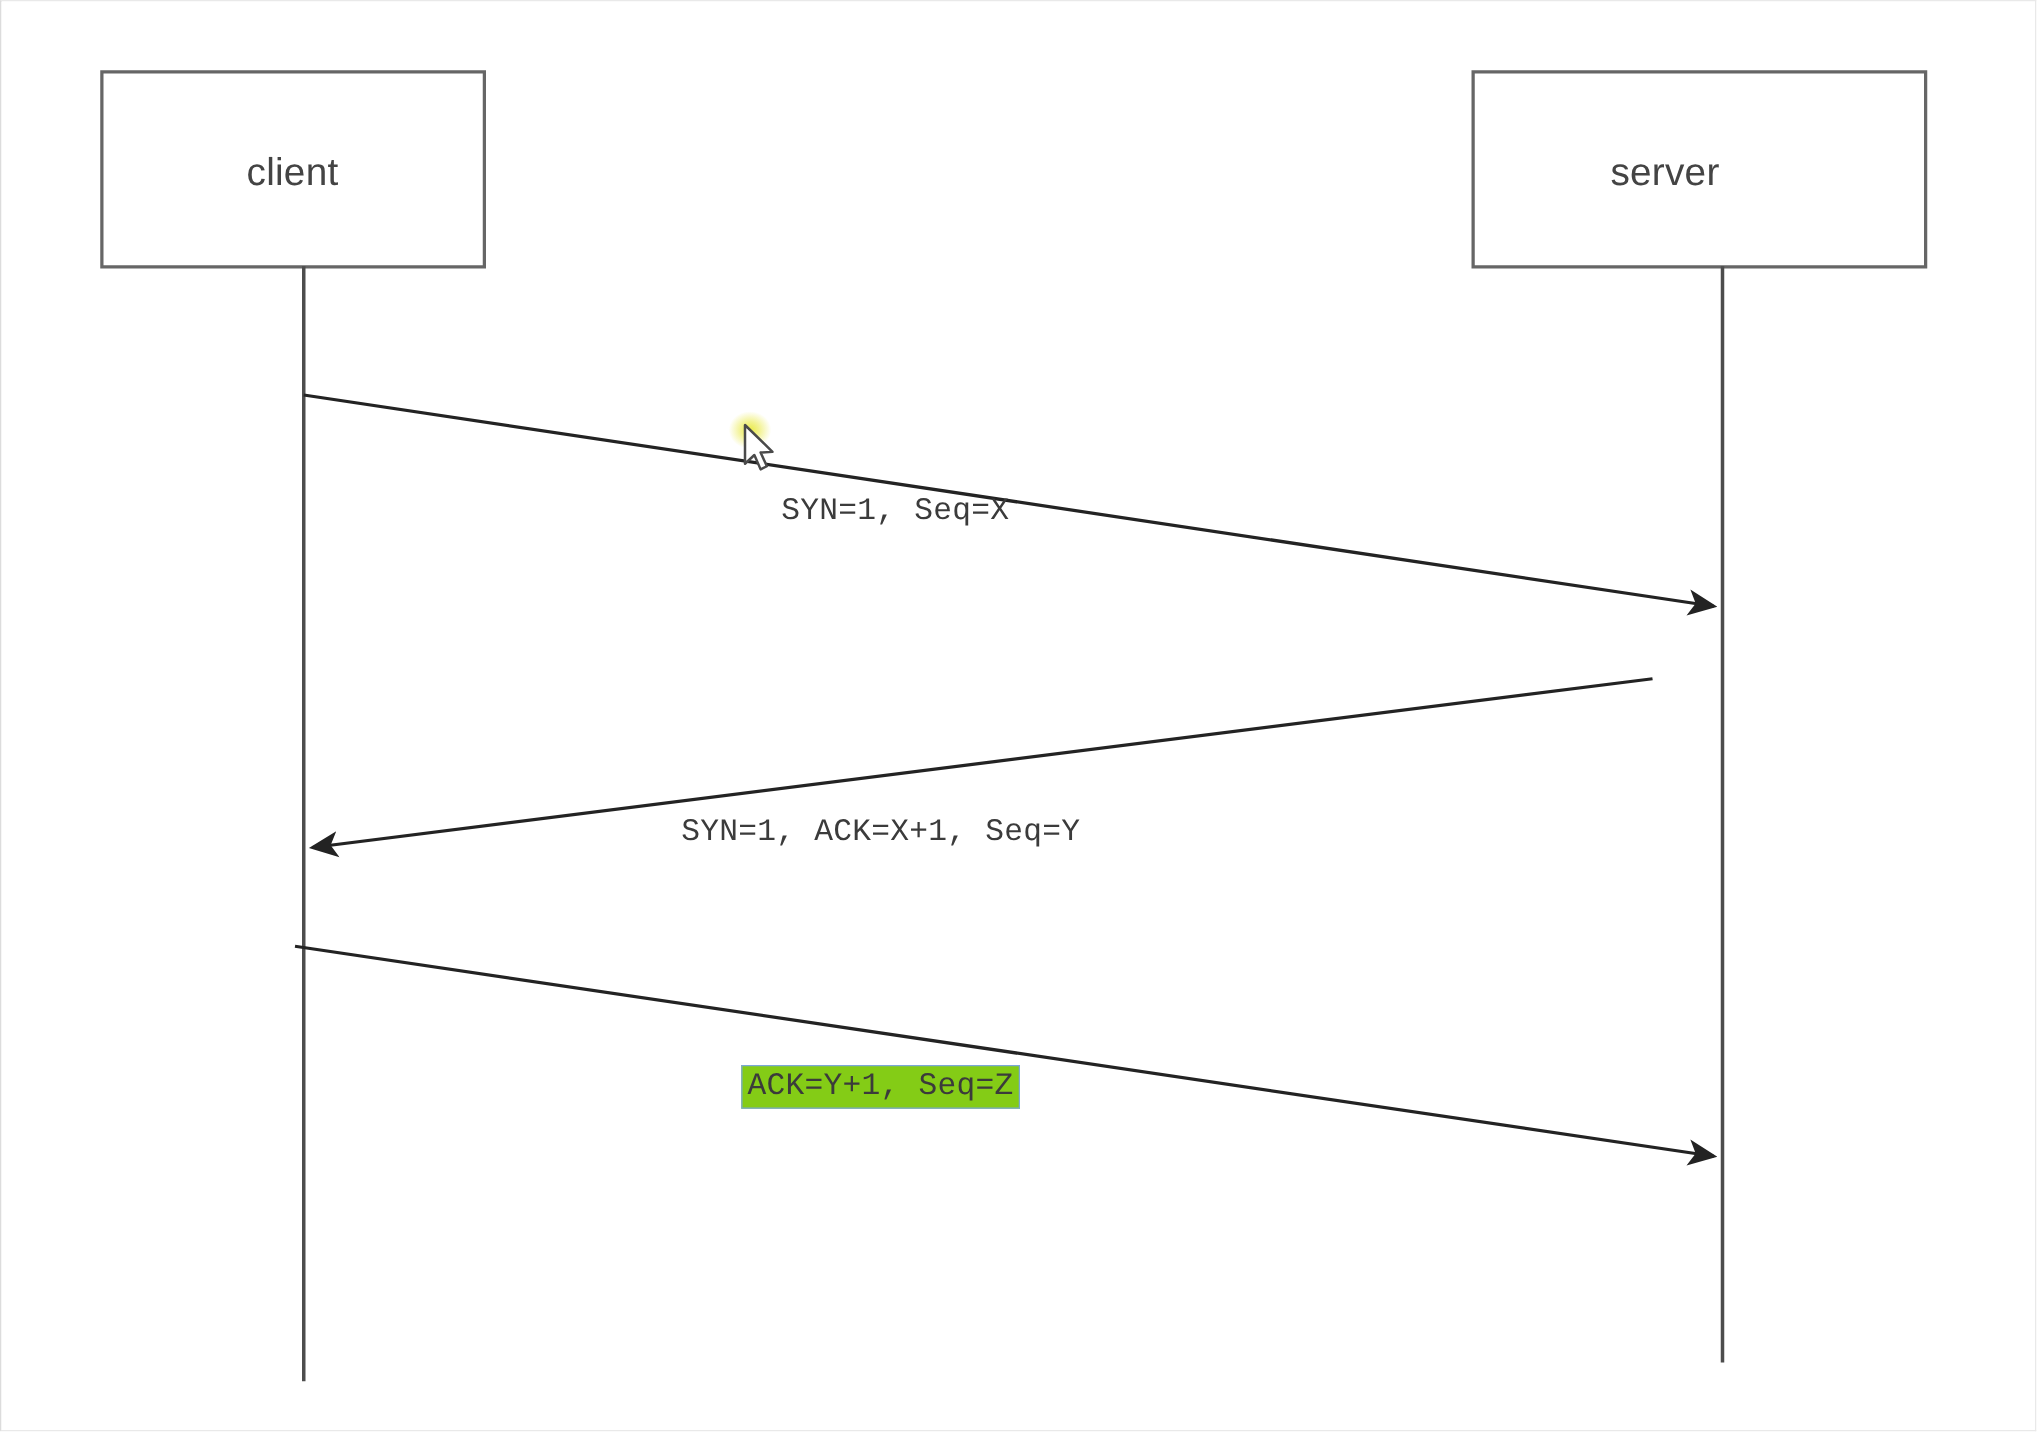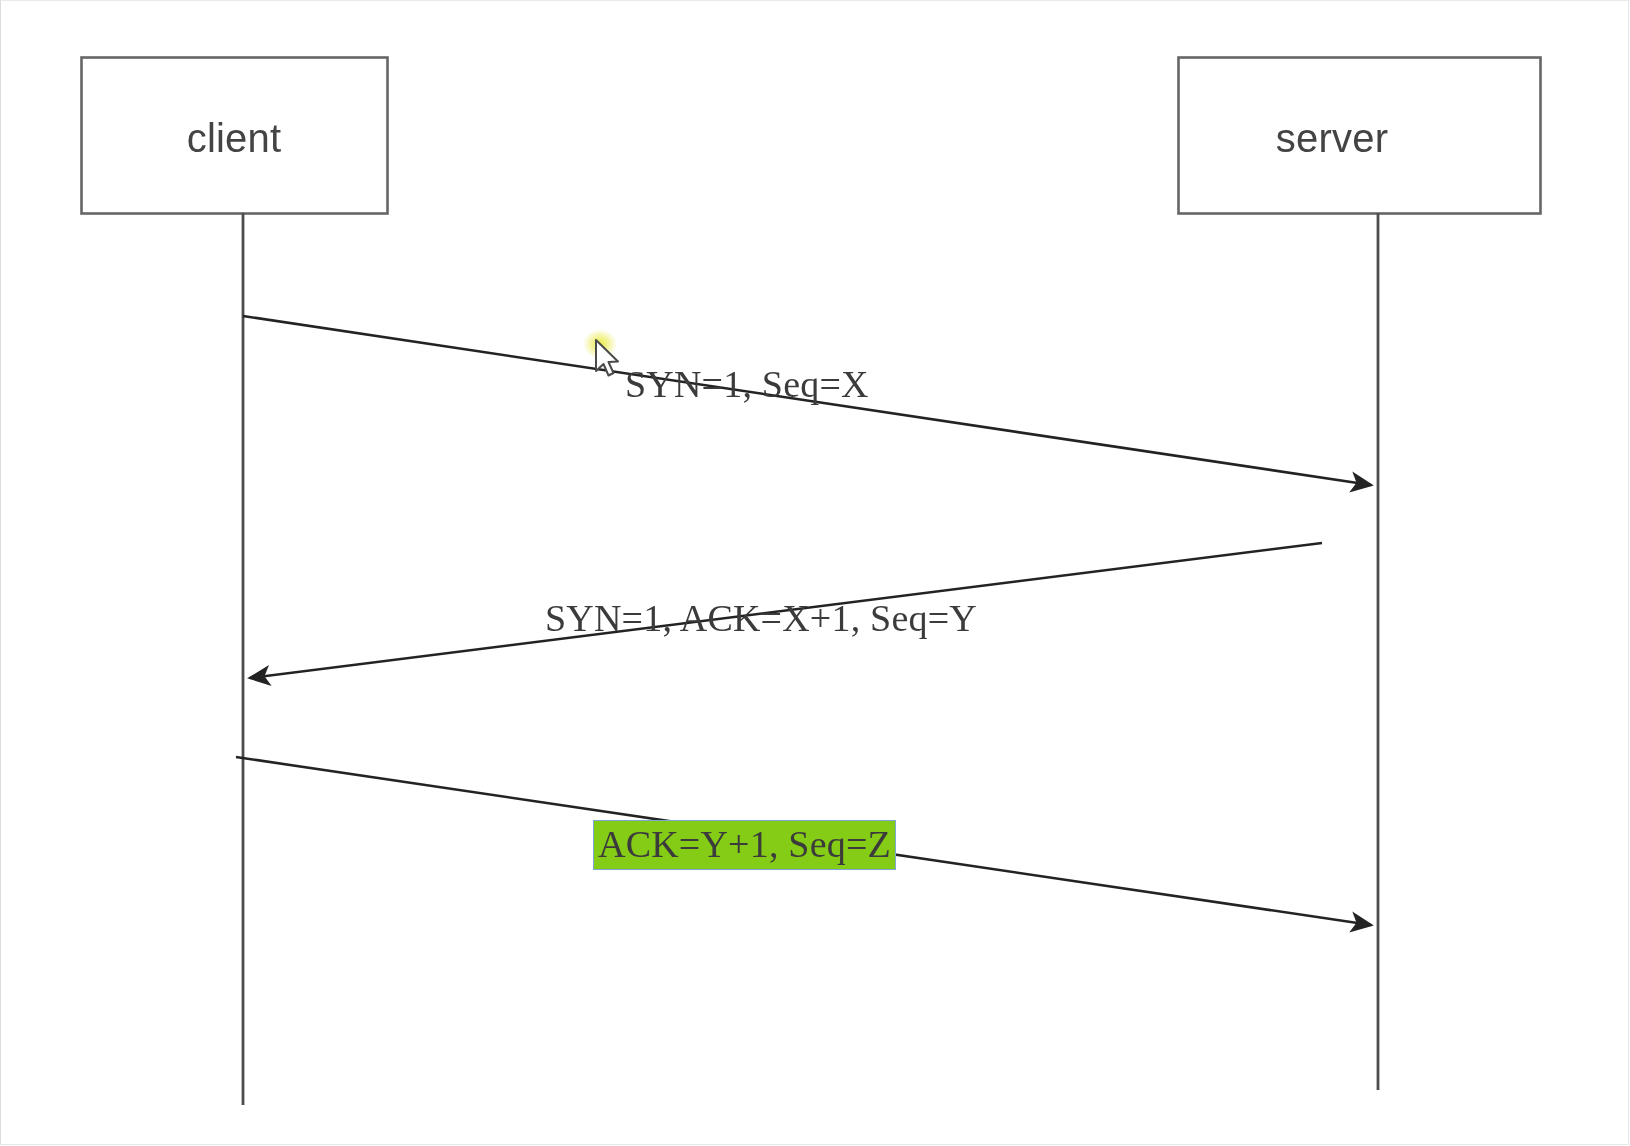--- a/index.html
+++ b/index.html
@@ -27,33 +27,34 @@
     pointer-events: none;
   }
   .diagram-svg {
     position: absolute;
     left: 0;
     top: 0;
   }
   .node-label {
     position: absolute;
     font-family: "Liberation Sans", sans-serif;
-    font-size: 40px;
+    font-size: 31px;
     color: #444444;
     white-space: nowrap;
     transform: translate(-50%, -50%);
     letter-spacing: 0.2px;
   }
   .msg-label {
     position: absolute;
-    font-family: Liberation Serif, serif;
-    font-size: 38px;
+    font-family: Liberation Mono, monospace;
+    font-size: 25px;
     color: #3b3b3b;
     white-space: nowrap;
     letter-spacing: 0.2px;
+    margin-top: 32px;
   }
   .msg-label.selected {
     border: 1px solid #7ba7d7;
     background: #84cc16;
     padding: 1px 4px 3px 4px;
     box-sizing: border-box;
   }
   #cursor-hl {
     position: absolute;
     width: 34px;
@@ -98,21 +99,21 @@
 
     <line x1="236" y1="757" x2="1371" y2="925" stroke="#232323" stroke-width="2.6" marker-end="url(#arrow-right)"></line>
   </svg>
 
   <div class="node-label" style="left:234px; top:138px;">client</div>
 
   <div class="node-label" style="left:1332px; top:138px;text-align:center;">server</div>
 
   <div class="msg-label" style="left:625px; top:362px;">SYN=1, Seq=X</div>
 
-  <div class="msg-label" style="left:545px; top:596px;">SYN=1, ACK=X+1, Seq=Y</div>
+  <div class="msg-label" style="left:545px; top:619px;">SYN=1, ACK=X+1, Seq=Y</div>
 
   <div class="msg-label selected" style="left:593px; top:820px;">ACK=Y+1, Seq=Z</div>
 
   <div id="cursor-hl" style="left:583px; top:329px;"></div>
 
   <svg id="cursor-arrow" style="left:593px; top:338px;" width="34" height="44" viewBox="0 0 34 44">
     <path d="M 3 2 L 3 33 L 10.5 26 L 15.5 37.5 L 20.5 35 L 15.5 24 L 25 23.5 Z" fill="#ffffff" stroke="#4a4a4a" stroke-width="2" stroke-linejoin="round"></path>
   </svg>
 
 </div>

